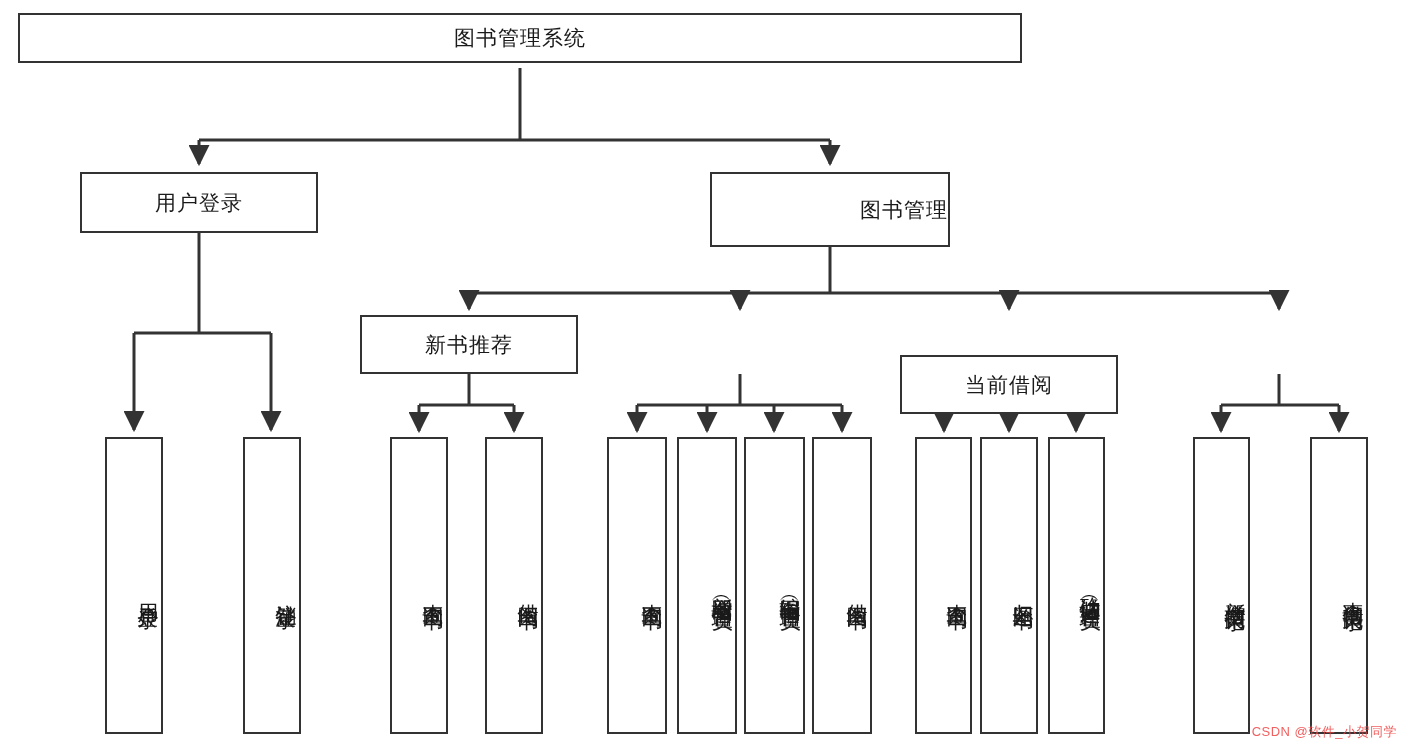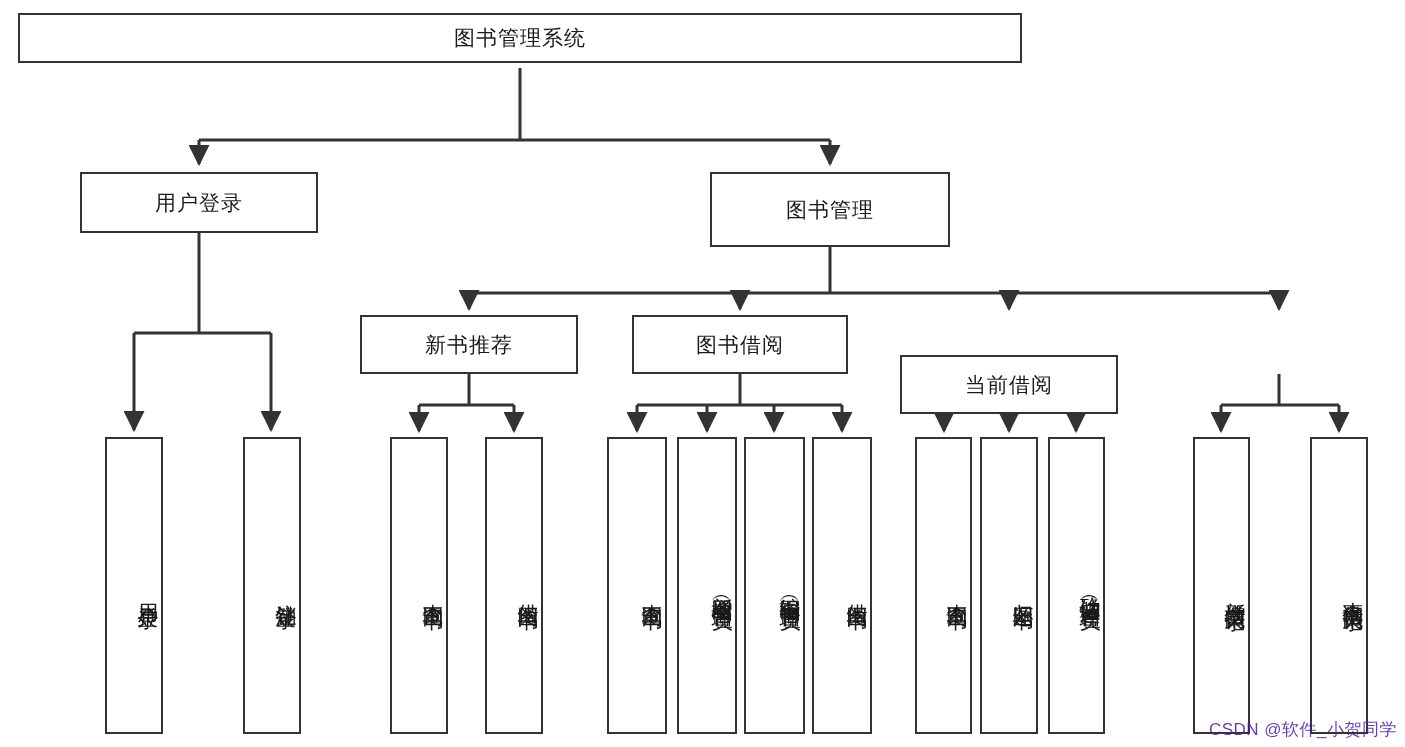--- a/index.html
+++ b/index.html
@@ -54,22 +54,22 @@
   .node.vert.tall {
     padding-top: 6px;
   }
   .node-label {
     display: block;
   }
   .watermark {
     position: absolute;
     right: 8px;
     bottom: 6px;
-    font-size: 17px;
-    color: #4c1d95;
+    font-size: 13px;
+    color: #ef4444;
     opacity: 0.85;
     white-space: nowrap;
     letter-spacing: 0.5px;
   }
 </style>
 </head>
 <body>
 
 <div id="canvas">
 
@@ -123,29 +123,26 @@
     </g>
   </svg>
 
   <div class="node horiz" style="left:18px; top:13px; width:1004px; height:50px;">
     <span class="node-label">图书管理系统</span>
   </div>
 
   <div class="node horiz" style="left:80px; top:172px; width:238px; height:61px;">
     <span class="node-label">用户登录</span>
   </div>
-  <div class="node horiz" style="left:710px; top:172px; width:240px; height:75px;">
+  <div class="node horiz" style="left:710px; top:172px; width:240px; height:75px;justify-content:flex-end;">
     <span class="node-label">图书管理</span>
   </div>
 
   <div class="node horiz" style="left:360px; top:315px; width:218px; height:59px;">
     <span class="node-label">新书推荐</span>
-  </div>
-  <div class="node horiz" style="left:632px; top:315px; width:216px; height:59px;">
-    <span class="node-label">图书借阅</span>
   </div>
   <div class="node horiz" style="left:900px; top:315px; width:218px; height:59px;margin-top:40px;">
     <span class="node-label">当前借阅</span>
   </div>
 
   <div class="node vert" style="left:105px; top:437px; width:58px; height:297px;">
     <span class="node-label">用户登录</span>
   </div>
   <div class="node vert" style="left:243px; top:437px; width:58px; height:297px;">
     <span class="node-label">注销登录</span>

